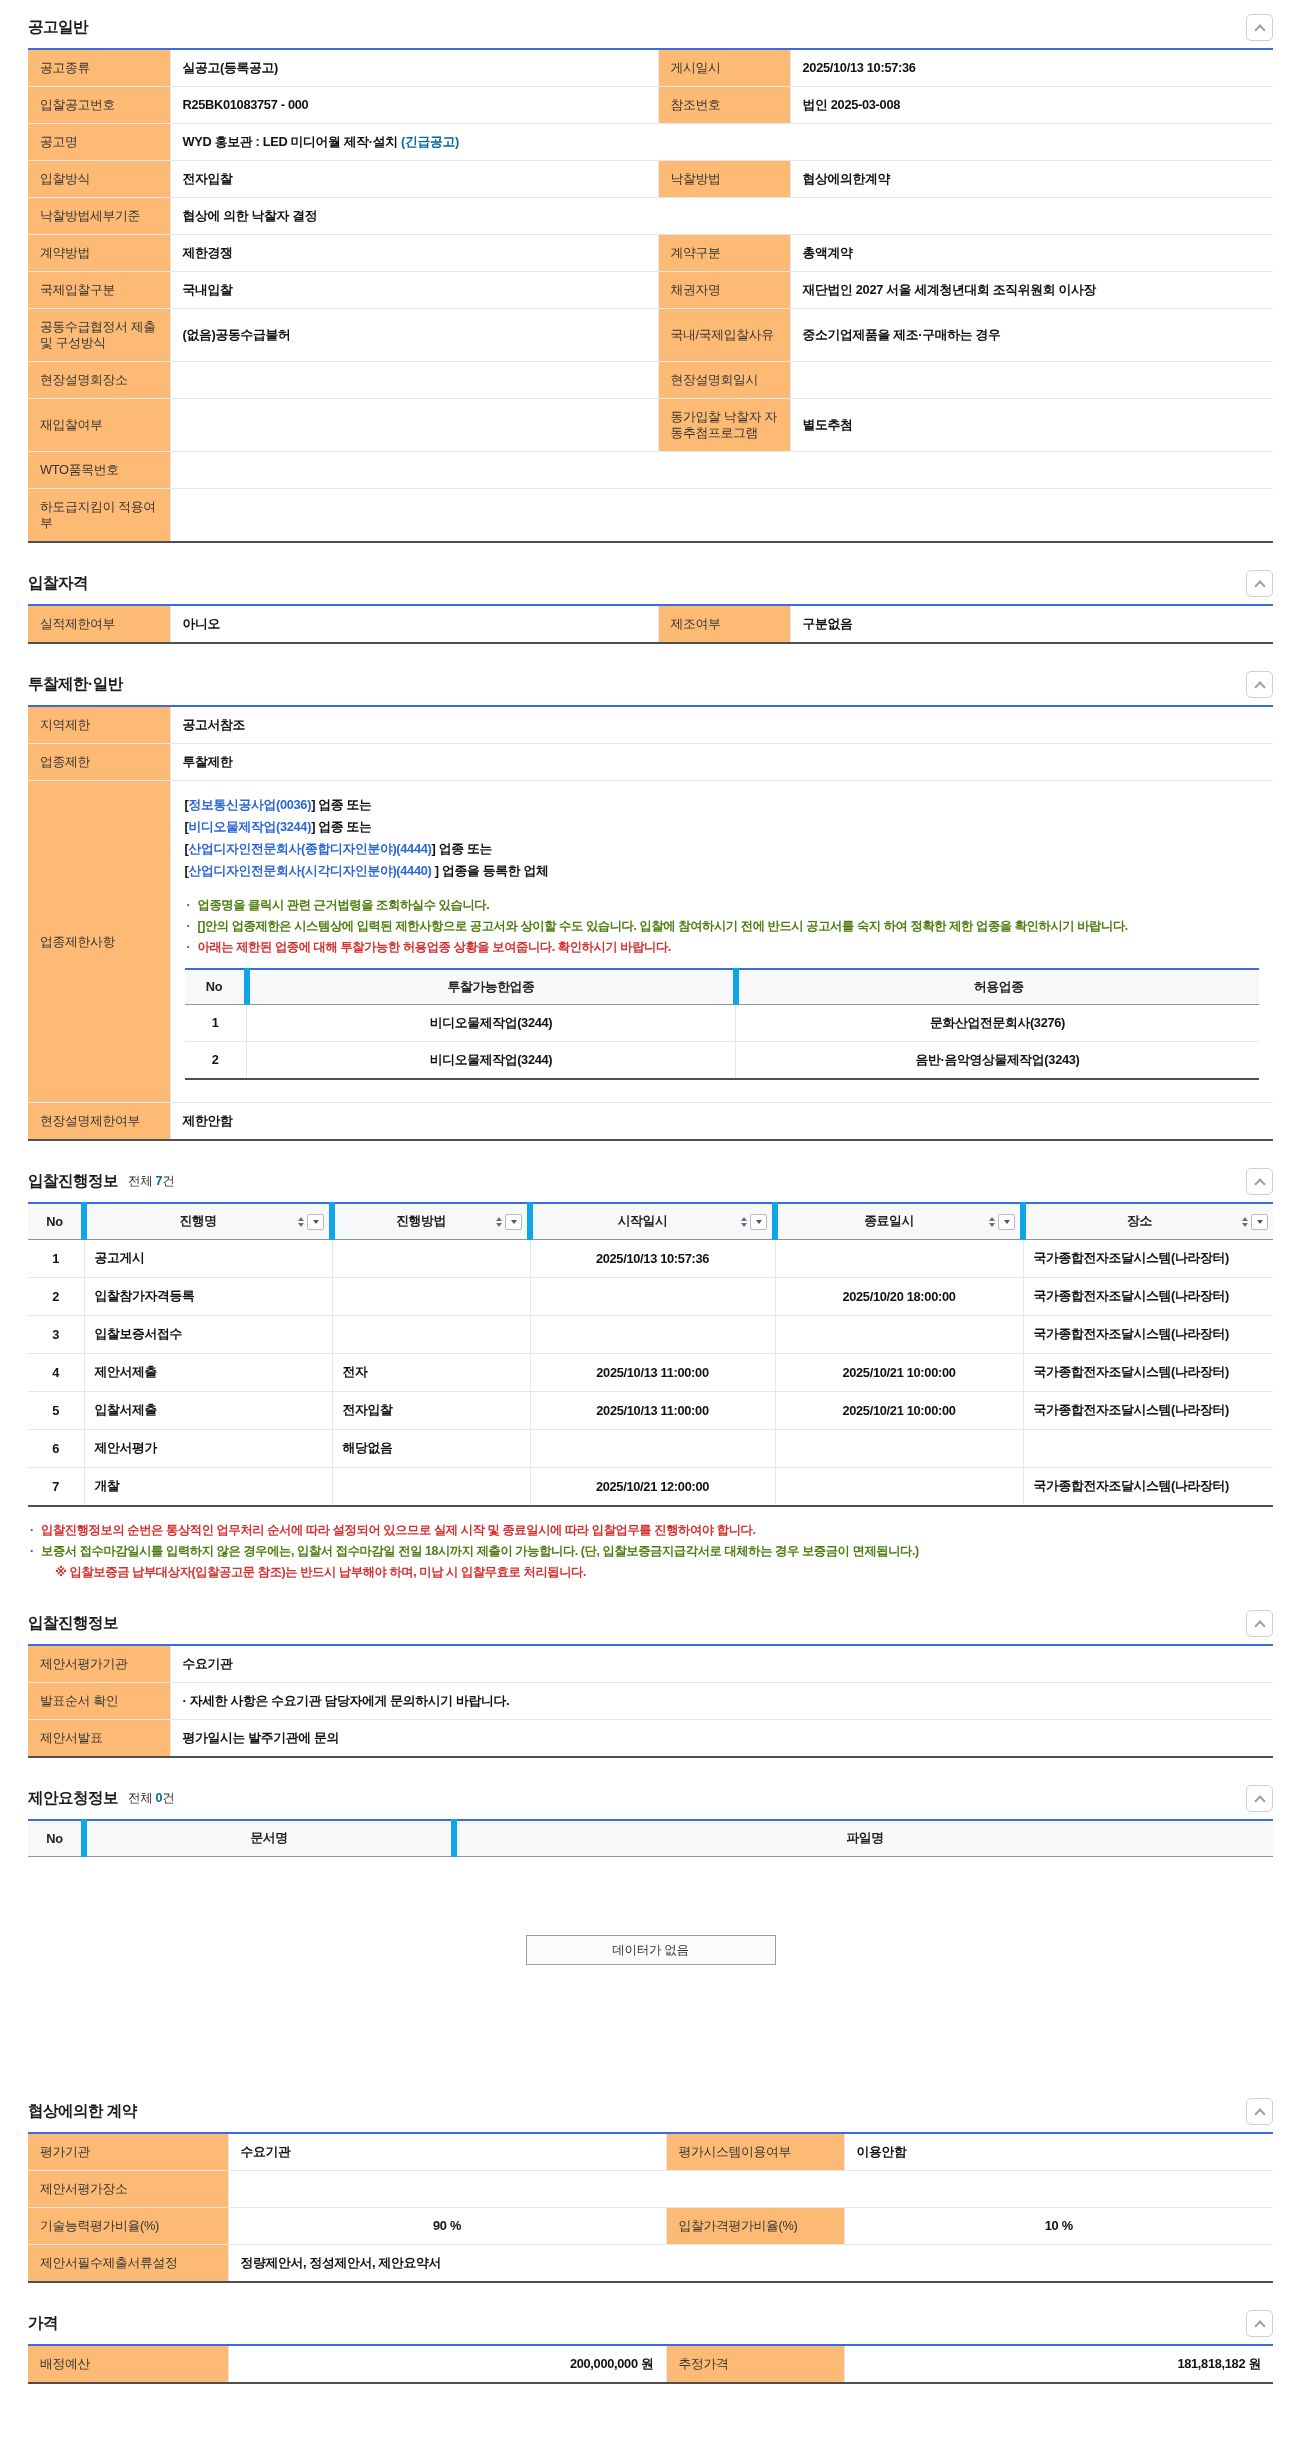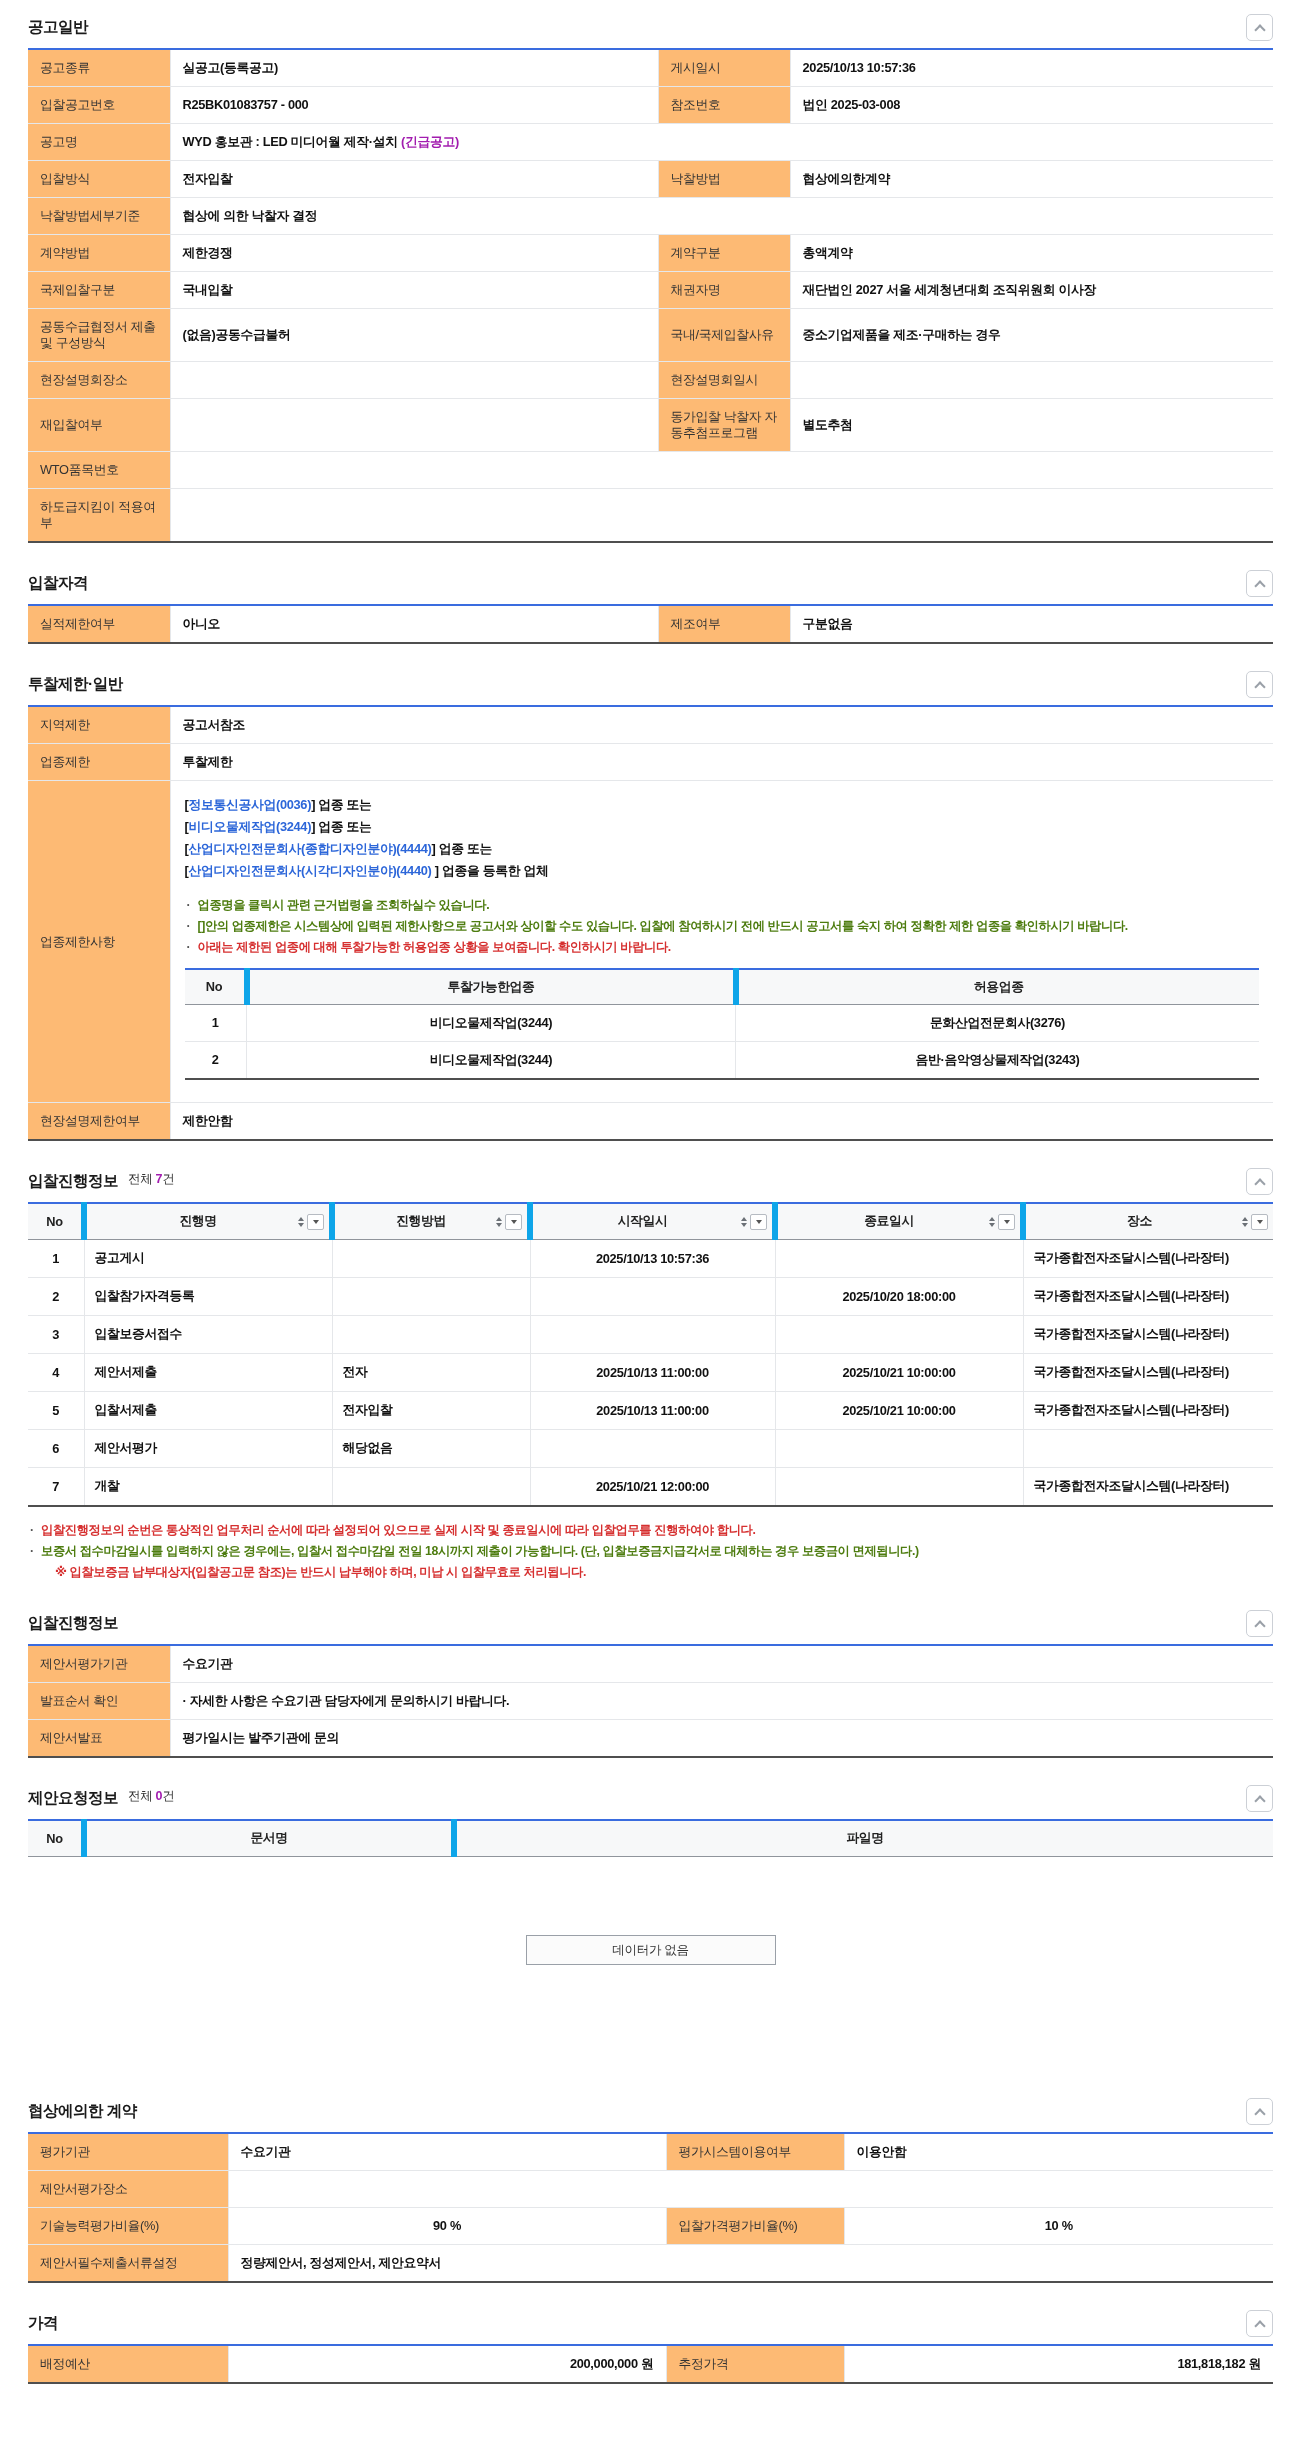--- a/index.html
+++ b/index.html
@@ -2,24 +2,24 @@
 <html><head>
 <meta charset="utf-8">
 <style>
   *{box-sizing:border-box}
   html,body{margin:0;padding:0}
   body{width:1301px;background:#fff;color:#222;font-family:"Liberation Sans","DejaVu Sans",sans-serif}
   .page{padding:12px 28px 30px}
   .sec{margin-top:27px}
   .sec.first{margin-top:2px}
   .sec-head{display:flex;align-items:center;justify-content:space-between;margin-bottom:7px;min-height:27px}
-  .sec-title-wrap{display:flex;align-items:flex-start;gap:10px}
+  .sec-title-wrap{display:flex;align-items:center;gap:10px}
   .sec-title{margin:0;font-size:15.5px;font-weight:700;color:#1a1a1a;letter-spacing:-0.5px}
   .sec-sub{font-size:12.5px;color:#333;letter-spacing:-0.3px}
-  .red{color:#a21caf}
+  .red{color:#0369a1}
   .collapse-btn{width:27px;height:27px;border:1px solid #ccd0d6;border-radius:5px;background:#fff;display:flex;align-items:center;justify-content:center;cursor:pointer;padding:0}
   .chev{display:block;width:8px;height:8px;border-left:2px solid #9aa0a8;border-top:2px solid #9aa0a8;transform:rotate(45deg);margin-top:4px}
 
   table.kv{width:100%;border-collapse:collapse;table-layout:fixed;border-top:2px solid #3a6cdf;border-bottom:2px solid #4f4f4f}
   .kv td{height:16px;padding:10px 12px;font-size:12.8px;line-height:16px;vertical-align:middle;border-top:1px solid #e5e7ea;border-left:1px solid #e5e7ea;letter-spacing:-0.3px}
   .kv tr:first-child td{border-top:none}
   .kv td:first-child{border-left:none}
   .kv td.lbl{background:#fdba74;color:#333;font-weight:400}
   .kv td.val{font-weight:700;color:#111}
   .kv td.val.center{text-align:center}

